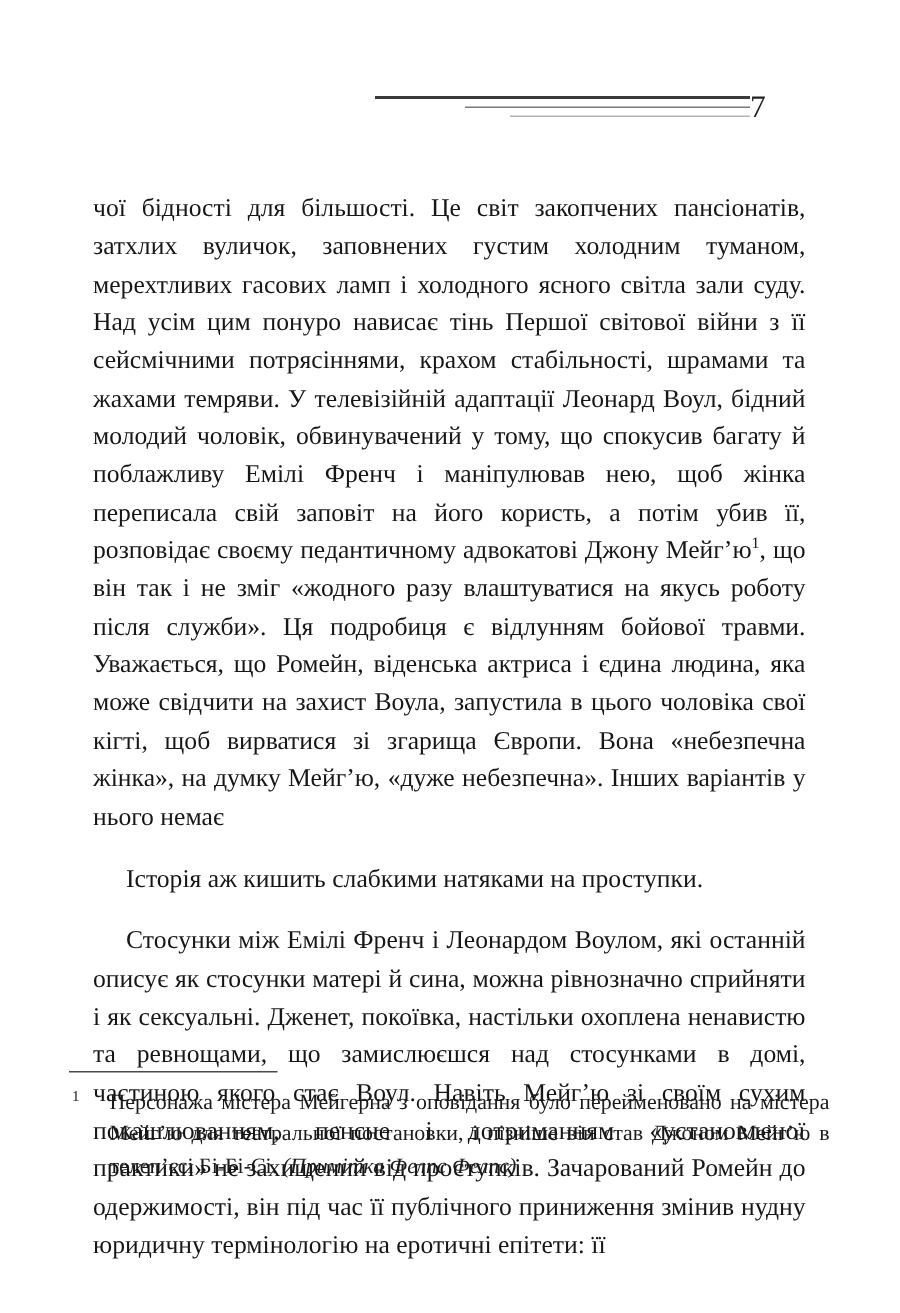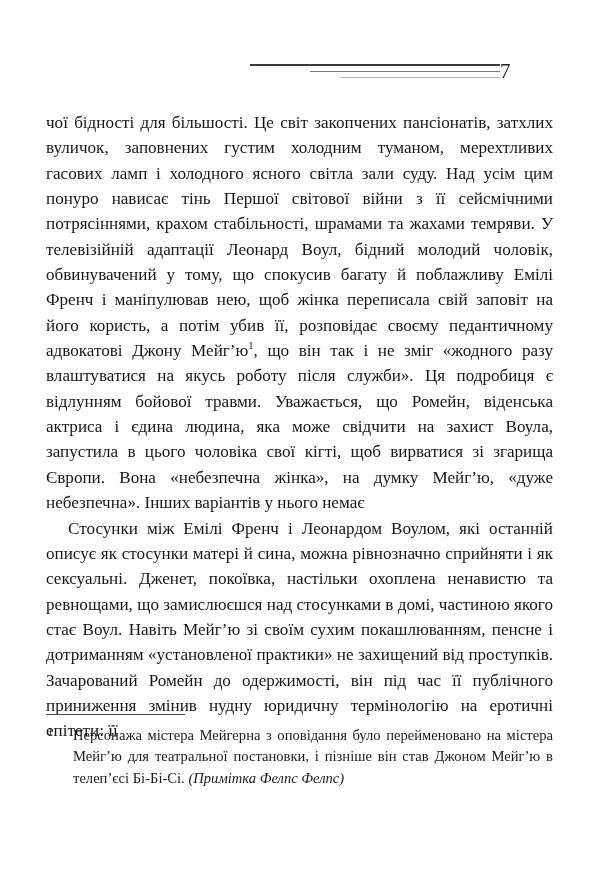--- a/index.html
+++ b/index.html
@@ -82,21 +82,21 @@
     top: 110px;
     width: 507px;
     font-size: 17.1px;
     line-height: 25.35px;
     text-align: justify;
     text-justify: inter-word;
     color: #161616;
     hyphens: manual;
   }
   .body-text p {
-    margin: 0;
+    margin: 16px;
     text-indent: 0;
   }
   .body-text p.indent {
     text-indent: 22px;
   }
   sup.fn-ref {
     font-size: 0.62em;
     vertical-align: super;
     line-height: 0;
   }
@@ -144,20 +144,21 @@
     <div class="rules">
       <div class="rule rule-1"></div>
       <div class="rule rule-2"></div>
       <div class="rule rule-3"></div>
     </div>
     <div class="page-number">7</div>
   </div>
 
   <div class="body-text">
     <p><span>чої бідності для більшості. Це світ закопчених пансіонатів, затхлих вуличок, заповнених густим холодним туманом, мерехтливих гасових ламп і холодного ясного світла зали суду. Над усім цим понуро нависає тінь Першої світової війни з її сейсмічними потрясіннями, крахом стабільності, шрамами та жахами темряви. У телевізійній адаптації Леонард Воул, бідний молодий чоловік, обвинувачений у тому, що спокусив багату й поблажливу Емілі Френч і маніпулював нею, щоб жінка переписала свій заповіт на його користь, а потім убив її, розповідає своєму педантичному адвокатові Джону Мейг’ю</span><sup class="fn-ref">1</sup><span>, що він так і не зміг «жодного разу влаштуватися на якусь роботу після служби». Ця подробиця є відлунням бойової травми. Уважається, що Ромейн, віденська актриса і єдина людина, яка може свідчити на захист Воула, запустила в цього чоловіка свої кігті, щоб вирватися зі згарища Європи. Вона «небезпечна жінка», на думку Мейг’ю, «дуже небезпечна». Інших варіантів у нього немає</span></p>
+    <p class="indent">Історія аж кишить слабкими натяками на проступки.</p>
     <p class="indent">Стосунки між Емілі Френч і Леонардом Воулом, які останній описує як стосунки матері й сина, можна рівнозначно сприйняти і як сексуальні. Дженет, покоївка, настільки охоплена ненавистю та ревнощами, що замислюєшся над стосунками в домі, частиною якого стає Воул. Навіть Мейг’ю зі своїм сухим покашлюванням, пенсне і дотриманням «установленої практики» не захищений від проступків. Зачарований Ромейн до одержимості, він під час її публічного приниження змінив нудну юридичну термінологію на еротичні епітети: її</p>
   </div>
 
   <div class="footnote">
     <div class="footnote-rule"></div>
     <div class="footnote-body">
       <span class="footnote-marker">1</span><span>Персонажа містера Мейгерна з оповідання було перейменовано на містера Мейг’ю для театральної постановки, і пізніше він став Джоном Мейг’ю в телеп’єсі Бі-Бі-Сі. </span><span class="footnote-attribution">(Примітка Фелпс Фелпс)</span>
     </div>
   </div>
 

